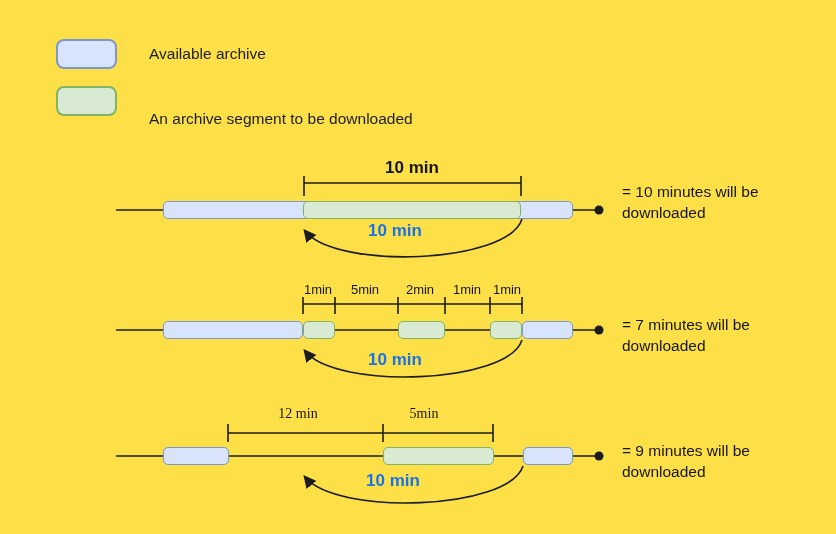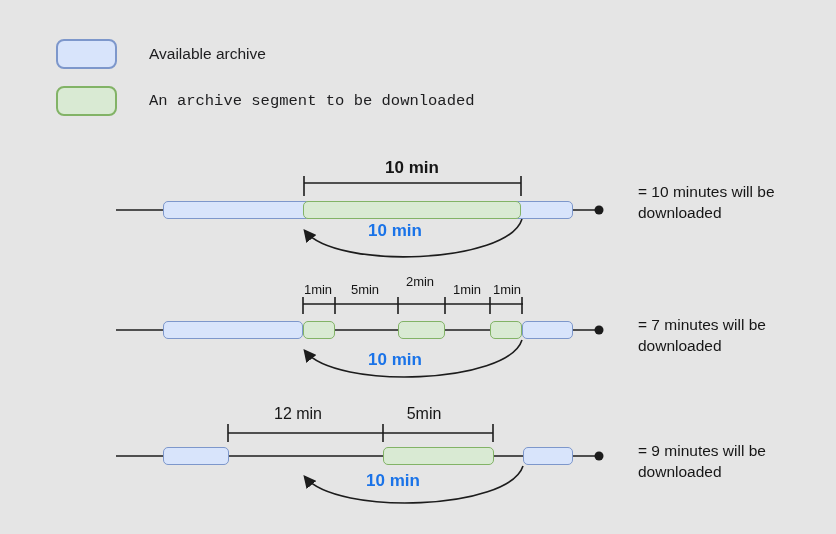--- a/index.html
+++ b/index.html
@@ -1,17 +1,17 @@
 <!DOCTYPE html>
 <html style="--archive_fill: #d8e4fb; --archive_border: #7d97cb; --segment_fill: #d9ead3; --segment_border: #82b366; --loop_label_blue: #1a73e8; --line_black: #1c1c1c;"><head>
 <meta charset="utf-8">
 <style>
   html,body{margin:0;padding:0;background:#fff;}
   .canvas{
-    position:relative;width:836px;height:534px;background:#e5e5e5;
+    position:relative;width:836px;height:534px;background:#fde047;
     font-family:"Liberation Sans",sans-serif;color:#1d1d1f;overflow:hidden;
   }
   .layer{position:absolute;left:0;top:0;z-index:1;}
   
   .legend-swatch{
     position:absolute;width:61px;height:30px;border-radius:8px;
     border:2px solid;box-sizing:border-box;
   }
   .swatch-archive{background:var(--archive_fill);border-color:var(--archive_border);}
   .swatch-segment{background:var(--segment_fill);border-color:var(--segment_border);}
@@ -25,42 +25,42 @@
     border:1.5px solid;box-sizing:border-box;
   }
   .rect.archive{background:var(--archive_fill);border-color:var(--archive_border);}
   .rect.segment{background:var(--segment_fill);border-color:var(--segment_border);}
   
   .center-label{
     position:absolute;transform:translate(-50%,-50%);white-space:nowrap;z-index:3;
   }
   .span-label{font-size:17px;font-weight:bold;color:#161616;}
   .tick-label{font-size:13px;color:#161616;}
-  .tick-label.lg{font-size:16px;}
+  .tick-label.lg{font-size:14px;font-family:Liberation Serif, serif;}
   .loop-label{font-size:17px;font-weight:bold;color:var(--loop_label_blue);}
   .result-text{
     position:absolute;left:622px;width:168px;font-size:15.5px;line-height:21px;
-    color:#161616;z-index:3;margin-left:16px;
+    color:#161616;z-index:3;
   }
   
   .stroke{stroke:var(--line_black);stroke-width:1.6;fill:none;}
   .dot{fill:var(--line_black);stroke:none;}
   .arrowhead{fill:var(--line_black);stroke:none;}
 </style>
 </head>
 <body>
 
 <div class="canvas">
 
   <div>
     <div class="legend-swatch swatch-archive" style="left:56px;top:39px;"></div>
     <div class="legend-label" style="top:54px;">Available archive</div>
 
     <div class="legend-swatch swatch-segment" style="left:56px;top:86px;"></div>
-    <div class="legend-label" style="top:101px;font-family:Liberation Mono, monospace;">An archive segment to be downloaded</div>
+    <div class="legend-label" style="top:119px;">An archive segment to be downloaded</div>
   </div>
 
   <svg class="layer" width="836" height="534" viewBox="0 0 836 534">
     <defs>
       <marker id="arrow" viewBox="0 0 10 10" refX="8" refY="5" markerWidth="8" markerHeight="8" orient="auto">
         <path class="arrowhead" d="M0,0 L10,5 L0,10 Z"></path>
       </marker>
     </defs>
 
     <line class="stroke" x1="116" y1="210" x2="599" y2="210"></line>
@@ -112,21 +112,21 @@
 
   <div>
     <div class="rect archive" style="left:163px;top:321px;width:140px;"></div>
     <div class="rect segment" style="left:303px;top:321px;width:32px;"></div>
     <div class="rect segment" style="left:398px;top:321px;width:47px;"></div>
     <div class="rect segment" style="left:490px;top:321px;width:32px;"></div>
     <div class="rect archive" style="left:522px;top:321px;width:51px;"></div>
 
     <div class="center-label tick-label" style="left:318px;top:289px;">1min</div>
     <div class="center-label tick-label" style="left:365px;top:289px;">5min</div>
-    <div class="center-label tick-label" style="left:420px;top:281px;">2min</div>
+    <div class="center-label tick-label" style="left:420px;top:289px;">2min</div>
     <div class="center-label tick-label" style="left:467px;top:289px;">1min</div>
     <div class="center-label tick-label" style="left:507px;top:289px;">1min</div>
 
     <div class="center-label loop-label" style="left:395px;top:360px;">10 min</div>
     <div class="result-text" style="top:314px;">= 7 minutes will be downloaded</div>
   </div>
 
   <div>
     <div class="rect archive" style="left:163px;top:447px;width:66px;"></div>
     <div class="rect segment" style="left:383px;top:447px;width:111px;"></div>

